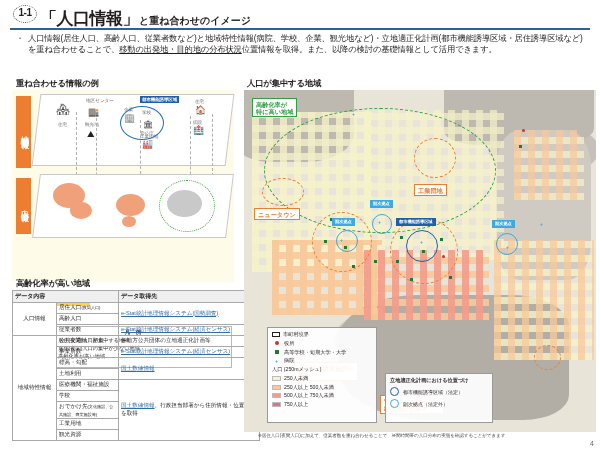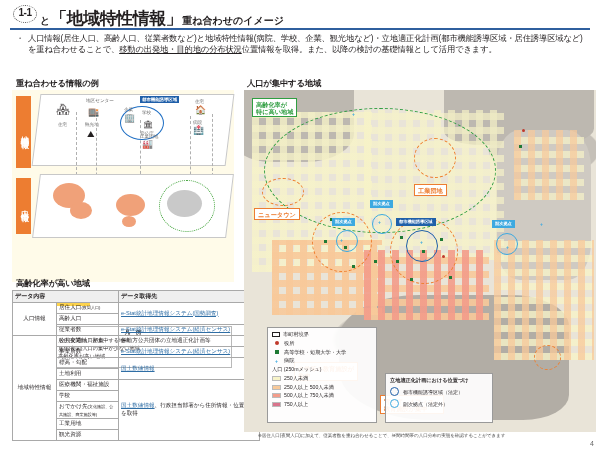--- a/index.html
+++ b/index.html
@@ -164,22 +164,22 @@
 </style>
 </head>
 <body>
 
 <div id="header">
   <div id="title-row">
     <span id="badge">
       <span class="ring"></span>
       <span class="num">1-1</span>
     </span>
+    <span class="t-big">「人口情報」</span>
     <span class="t-small">と</span>
-    <span class="t-big">「地域特性情報」</span>
     <span class="t-small">重ね合わせのイメージ</span>
   </div>
   <div id="title-underline"></div>
 </div>
 
 <div id="bullet">
   <span class="dot">・</span>
   <span class="txt"><span>人口情報(居住人口、高齢人口、従業者数など)と地域特性情報(病院、学校、企業、観光地など)・立地適正化計画(都市機能誘導区域・居住誘導区域など)を重ね合わせることで、</span><span class="ul-em">移動の出発地・目的地の分布状況</span><span>位置情報を取得。また、以降の検討の基礎情報として活用できます。</span></span>
 </div>
 

